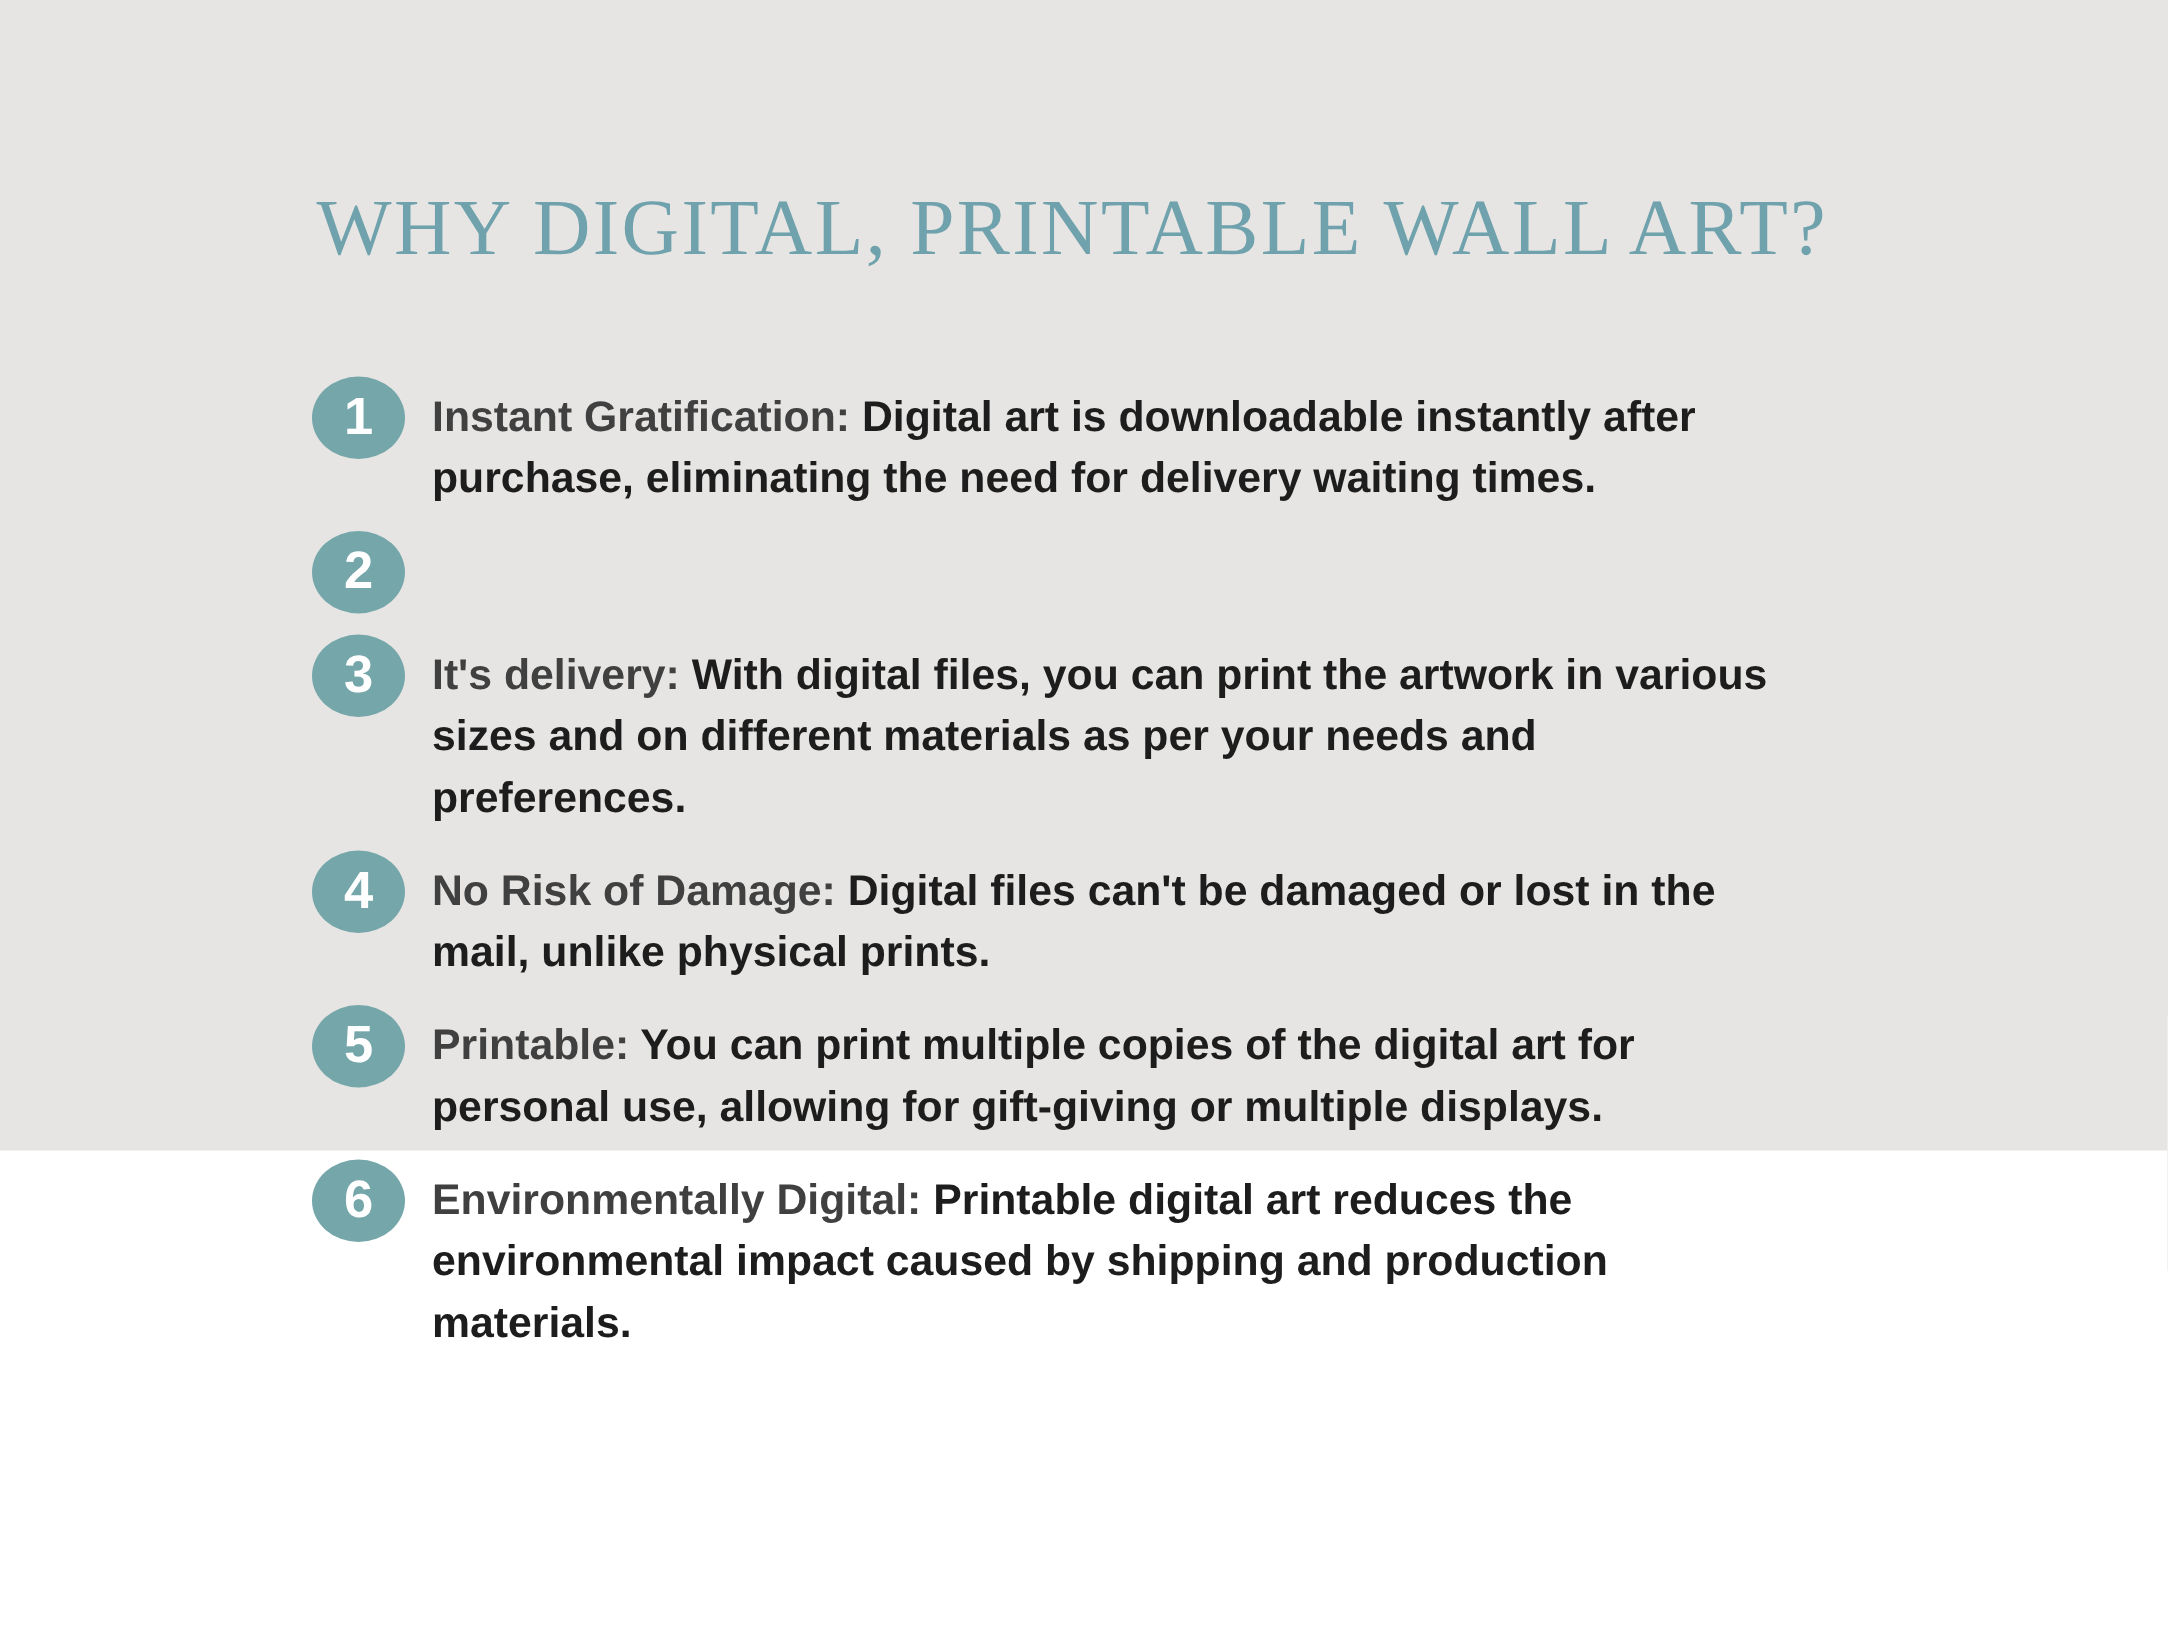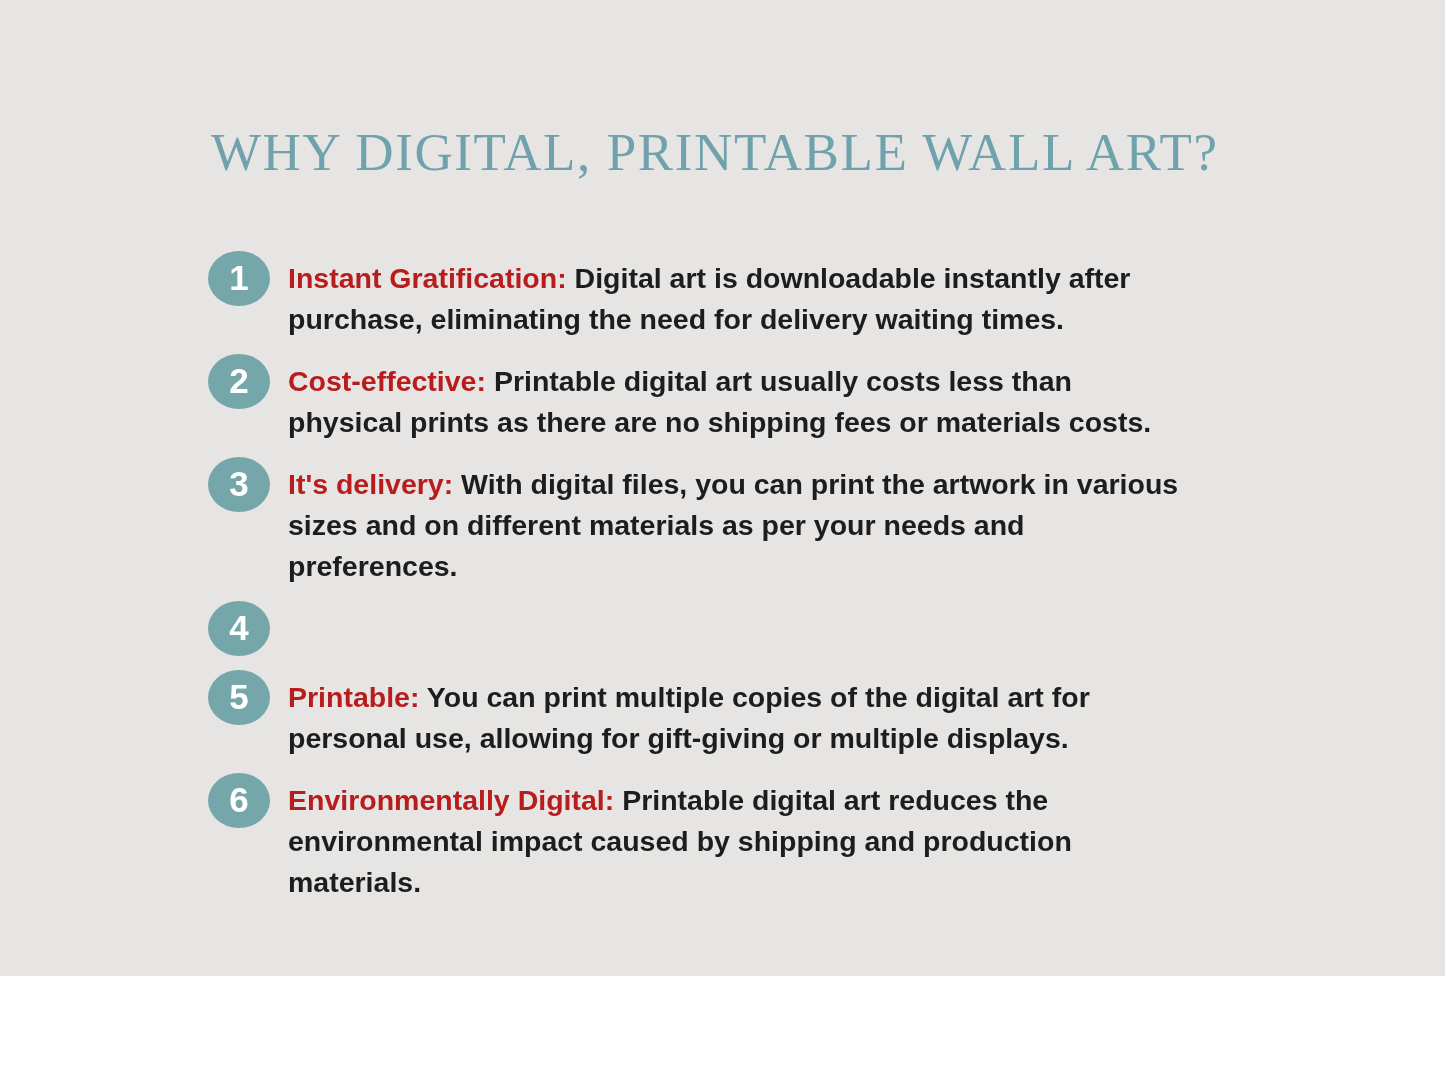--- a/index.html
+++ b/index.html
@@ -6,21 +6,21 @@
 
   html, body {
     width: 1445px;
     height: 1084px;
     overflow: hidden;
   }
 
   .canvas {
     position: relative;
     width: 1445px;
-    height: 976px;
+    height: 767px;
     background: #e6e5e3;
     font-family: "Liberation Sans", sans-serif;
   }
 
   .page-title {
     position: absolute;
     left: 211px;
     top: 122px;
     font-family: "Liberation Serif", "DejaVu Serif", serif;
     font-weight: 400;
@@ -66,21 +66,21 @@
     margin-left: 18px;
     margin-top: 7px;
     font-size: 28.5px;
     line-height: 41px;
     color: #1d1d1d;
     max-width: 1040px;
   }
 
   .item-text strong {
     font-weight: 700;
-    color: #b91c1c;
+    color: #404040;
   }
 
   .item-text .desc {
     white-space: pre-line;
     font-weight: 700;
   }
 </style>
 </head>
 <body>
 
@@ -95,37 +95,37 @@
           <span>1</span>
         </div>
       <p class="item-text"><strong>Instant Gratification:</strong><span class="desc"> Digital art is downloadable instantly after
 purchase, eliminating the need for delivery waiting times.</span></p>
     </div>
 
     <div class="item">
       <div class="badge">
           <span>2</span>
         </div>
-      <p class="item-text"><strong>Cost-effective:</strong><span class="desc"> Printable digital art usually costs less than
-physical prints as there are no shipping fees or materials costs.</span></p>
     </div>
 
     <div class="item">
       <div class="badge">
           <span>3</span>
         </div>
       <p class="item-text"><strong>It's delivery:</strong><span class="desc"> With digital files, you can print the artwork in various
 sizes and on different materials as per your needs and
 preferences.</span></p>
     </div>
 
     <div class="item">
       <div class="badge">
           <span>4</span>
         </div>
+      <p class="item-text"><strong>No Risk of Damage:</strong><span class="desc"> Digital files can't be damaged or lost in the
+mail, unlike physical prints.</span></p>
     </div>
 
     <div class="item">
       <div class="badge">
           <span>5</span>
         </div>
       <p class="item-text"><strong>Printable:</strong><span class="desc"> You can print multiple copies of the digital art for
 personal use, allowing for gift-giving or multiple displays.</span></p>
     </div>
 

